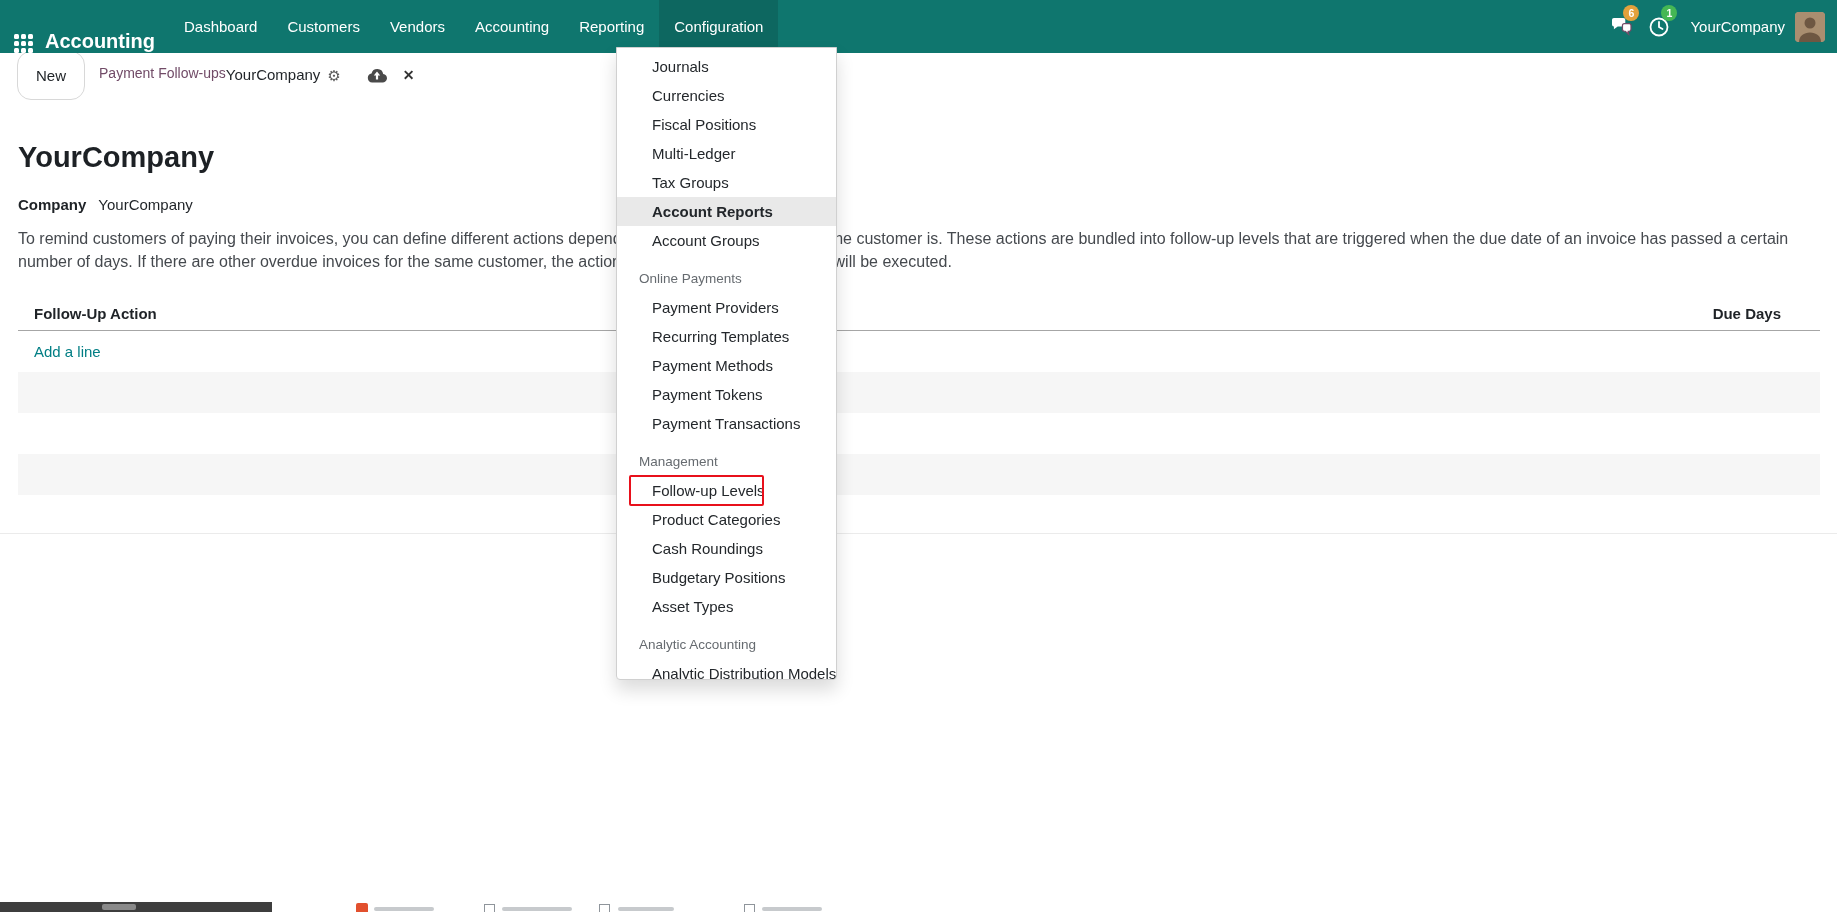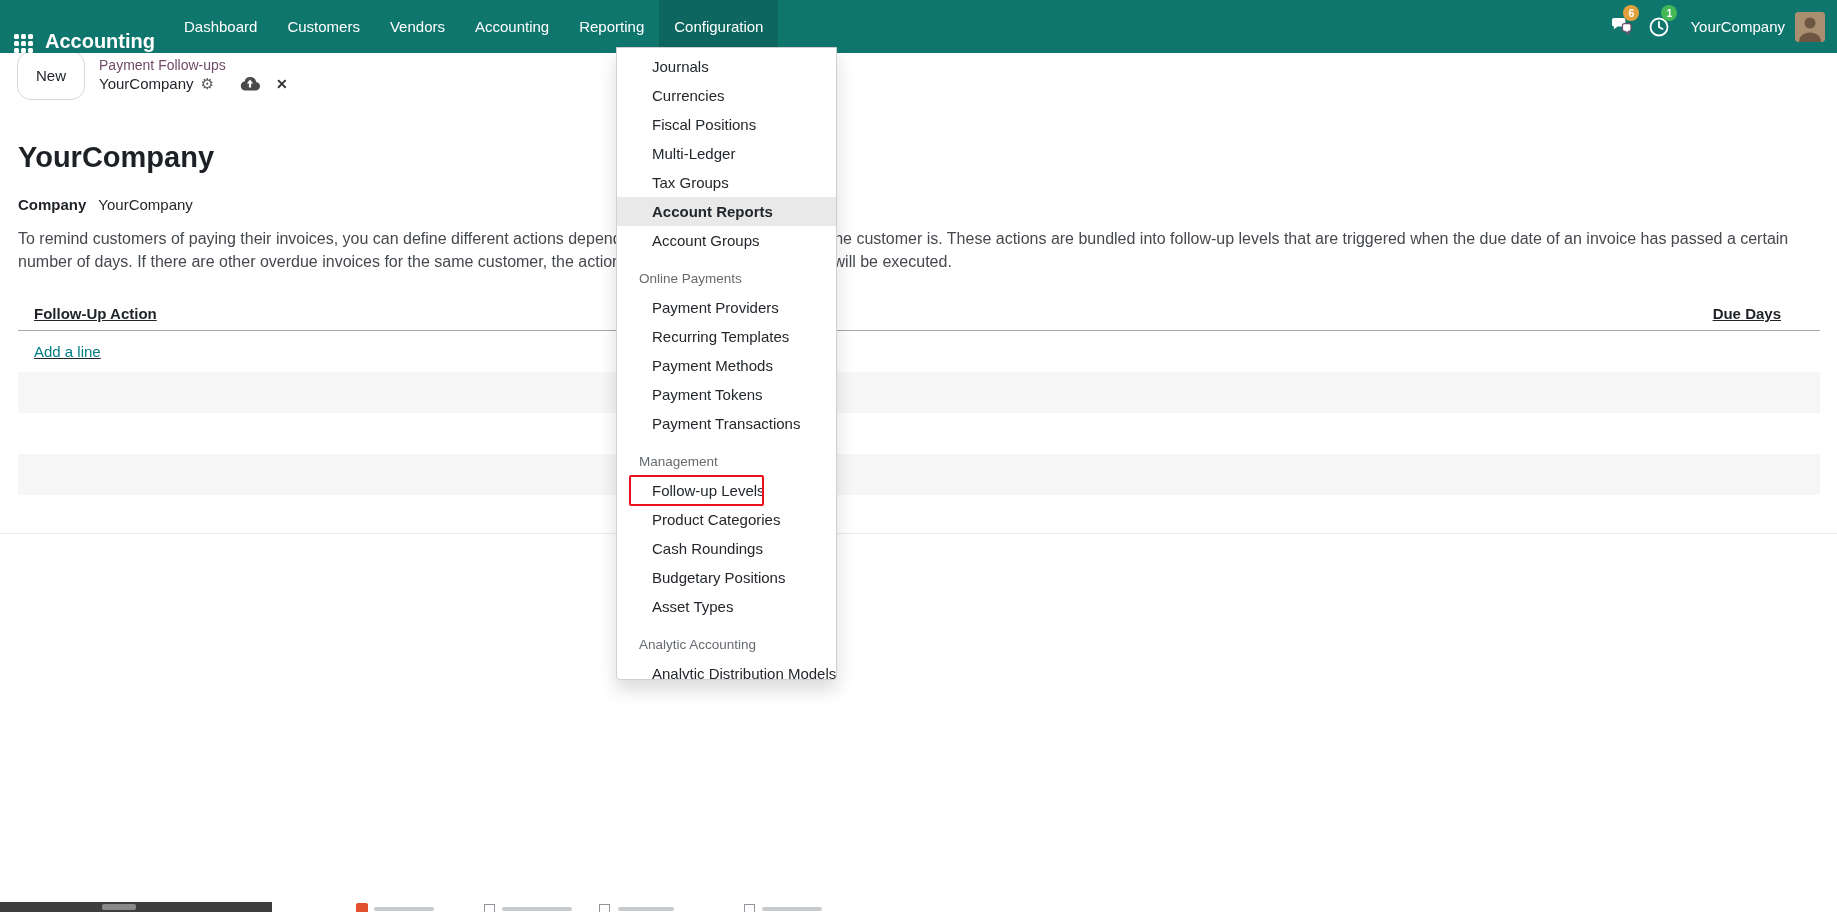--- a/index.html
+++ b/index.html
@@ -36,36 +36,36 @@
   .badge.green  { background:#45b754; }
   .company-name { font-size:15px; margin:0 10px 0 12px; cursor:pointer; }
   .avatar { width:30px; height:30px; border-radius:4px; overflow:hidden; background:#b39b7f; cursor:pointer; flex:none; }
 
   
   .control-panel { position:absolute; top:47px; left:0; right:0; height:56px; display:flex; align-items:center; padding-left:17px; background:#fff; }
   .btn-new {
     height:49px; padding:0 18px; background:#fff; border:1px solid #d8d8d8; border-radius:14px;
     font-size:15px; color:#212529; cursor:pointer; font-family:inherit; margin-right:14px;
   }
-  .bc { display:flex; flex-direction:column; justify-content:center; }
+  .bc { display:flex; flex-direction:row; justify-content:center; }
   .bc-parent { font-size:14px; color:#714B67; line-height:17px; cursor:pointer; text-decoration:none; }
   .bc-row { display:flex; align-items:center; line-height:20px; }
   .bc-current { font-size:15px; color:#1f2327; }
   .gear { font-size:15px; color:#5a5a5a; margin-left:7px; cursor:pointer; line-height:1; }
   .cloud { margin-left:26px; cursor:pointer; display:flex; align-items:center; }
   .discard { margin-left:16px; font-size:14px; font-weight:700; color:#333; cursor:pointer; line-height:1; }
 
   
   .sheet { position:absolute; top:103px; left:0; right:0; padding:0 17px 0 18px; }
   .page-title { margin-top:38px; font-size:29px; font-weight:700; color:#1d2125; }
   .company-line { margin-top:22px; font-size:15px; color:#1f2327; }
   .company-line .lbl { font-weight:700; margin-right:12px; }
   .description { margin-top:14px; font-size:16px; line-height:23px; color:#45494e; max-width:1802px; }
 
-  .o-list { margin-top:22px;text-decoration:underline; }
+  .o-list { margin-top:22px; }
   .o-list-head {
     display:flex; height:36px; align-items:flex-end; padding:0 39px 8px 16px;
     border-bottom:1px solid #a6a6a6; font-weight:700; font-size:15px; color:#1f2327;
   }
   .o-list-head .col-action { flex:1; }
   .row-add { height:41px; display:flex; align-items:center; padding-left:16px; color:#017e84; font-size:15px; cursor:pointer; }
   .row-empty { height:41px; }
   .row-empty.stripe { background:#f6f6f6; }
 
   .sheet-divider { position:absolute; left:0; top:533px; width:100%; height:1px; background:#ebebeb; }

